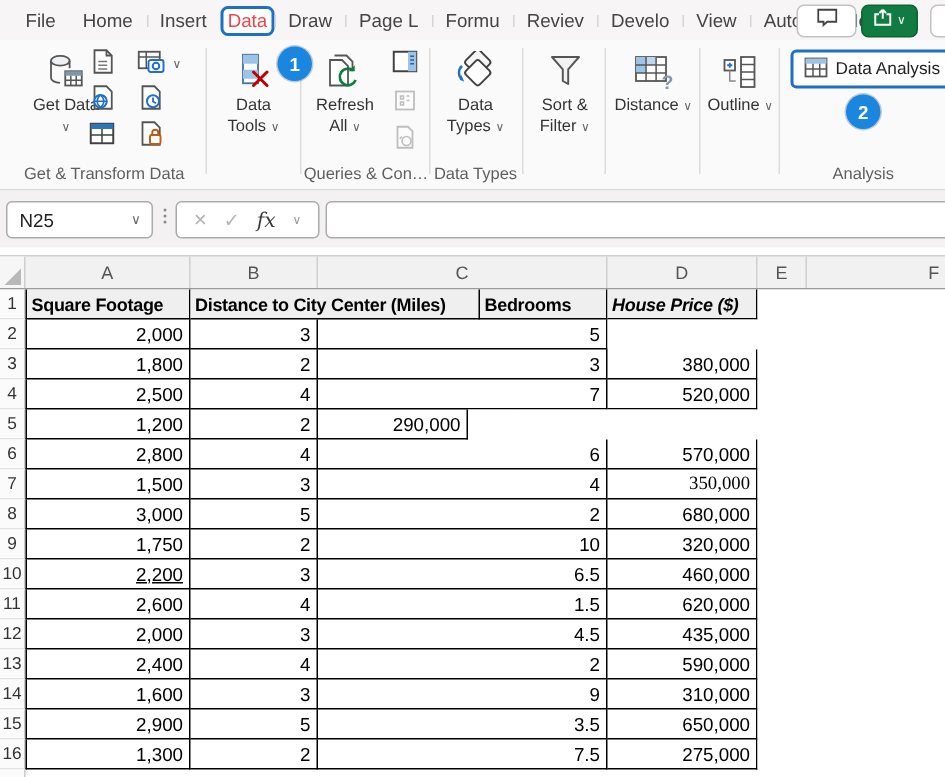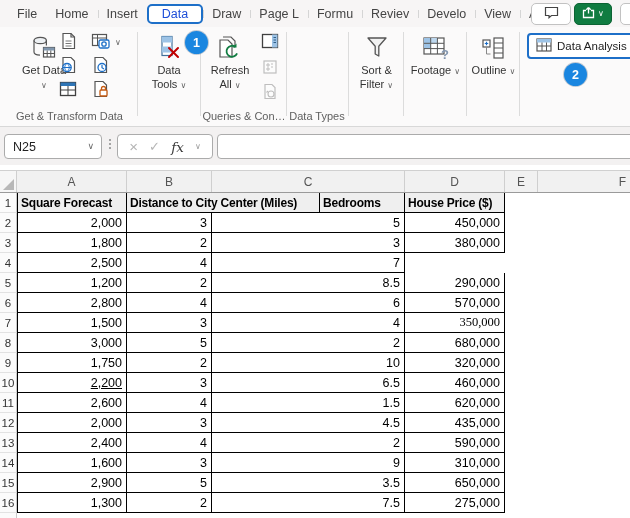--- a/index.html
+++ b/index.html
@@ -4,21 +4,21 @@
 <style>
   html,body{margin:0;padding:0;}
   .app{position:relative;width:630px;height:518px;overflow:hidden;background:#fff;
        font-family:"Liberation Sans",sans-serif;color:#333;}
 
   
   .tabrow{position:absolute;left:0;top:0;width:630px;height:27px;background:#f7f5f5;
           display:flex;align-items:center;padding-left:8px;box-sizing:border-box;}
   .tab{position:relative;padding:3px 9px;font-size:12.5px;color:#444;white-space:nowrap;cursor:default;}
   .tab.sep::before{content:"";position:absolute;left:0;top:6px;bottom:6px;width:1px;background:#d5d5d5;}
-  .tab.active{border:2px solid #1d6fc8;border-radius:5px;padding:1px 13px;background:#fff;color:#1d4ed8;}
+  .tab.active{border:2px solid #1d6fc8;border-radius:5px;padding:1px 3px;background:#fff;color:#ef4444;}
   .qbtn{position:absolute;top:3px;height:20px;border-radius:5px;display:flex;align-items:center;justify-content:center;}
   .qbtn.comment{right:59px;width:38px;background:#fff;border:1px solid #c2c2c2;}
   .qbtn.share{right:18px;width:36px;background:#107c41;border:1px solid #0c6333;gap:3px;}
   .qbtn.slice{right:-6px;width:14px;background:#fff;border:1px solid #c2c2c2;}
   .chev{font-size:8px;color:#666;line-height:1;}
   .share .chev{color:#fff;}
 
   
   .ribbon{position:absolute;left:0;top:27px;width:630px;height:100px;background:#fbfafa;
           border-bottom:1px solid #d8d8d8;box-sizing:border-box;}
@@ -242,20 +242,31 @@
         <svg width="16" height="17" viewBox="0 0 16 17">
             <path d="M3 1.5h7l3 3v11H3z" fill="#fff" stroke="#777" stroke-width="1.2"></path>
             <circle cx="9" cy="11" r="3" fill="none" stroke="#777" stroke-width="1.1"></circle>
             <path d="M6 8l-1.5 1.5" stroke="#777" stroke-width="1.1"></path>
           </svg>
       </div>
       <div class="glabel">Queries &amp; Con…</div>
     </div>
 
     <div class="rgroup" style="left:288px;width:58px">
+      <div class="bigbtn" style="left:6px;width:46px">
+        <div class="ic">
+          <svg width="30" height="28" viewBox="0 0 30 28">
+            <rect x="10" y="1" width="13" height="13" rx="2" transform="rotate(45 16.5 7.5)" fill="#f5f5f5" stroke="#404040" stroke-width="1.3"></rect>
+            <rect x="10" y="8" width="13" height="13" rx="2" transform="rotate(45 16.5 14.5)" fill="#fff" stroke="#404040" stroke-width="1.3"></rect>
+            <path d="M6 10a6 6 0 0 0 0 9" fill="none" stroke="#1d6fc8" stroke-width="1.6"></path>
+            <path d="M7.5 20.5l-3-1.5 1-3z" fill="#1d6fc8"></path>
+          </svg>
+        </div>
+        <div class="bb-label"><span>Data Types</span> <span class="chev">∨</span></div>
+      </div>
       <div class="glabel">Data Types</div>
     </div>
 
     <div class="rgroup" style="left:350px;width:53px">
       <div class="bigbtn" style="left:3px;width:47px">
         <div class="ic">
           <svg width="26" height="26" viewBox="0 0 26 26">
               <path d="M4 3h18l-7.2 8.2V21l-3.6-2v-7.8z" fill="#f2f2f2" stroke="#555" stroke-width="1.3" stroke-linejoin="round"></path>
             </svg>
         </div>
@@ -269,21 +280,21 @@
         <div class="ic">
           <svg width="28" height="26" viewBox="0 0 28 26">
             <rect x="2" y="3" width="20" height="16" fill="#fff" stroke="#555" stroke-width="1.2"></rect>
             <rect x="2" y="3" width="6.7" height="5.3" fill="#9dc3e6"></rect>
             <rect x="2" y="8.3" width="6.7" height="5.3" fill="#9dc3e6"></rect>
             <rect x="8.7" y="3" width="6.7" height="5.3" fill="#bdd7ee"></rect>
             <path d="M2 8.3h20M2 13.6h20M8.7 3v16M15.4 3v16" stroke="#555" stroke-width="1"></path>
             <text x="19" y="24" font-size="13" font-weight="bold" fill="#8497b0" font-family="Liberation Sans, sans-serif">?</text>
           </svg>
         </div>
-        <div class="bb-label"><span>Footage</span> <span class="chev">∨</span></div>
+        <div class="bb-label"><span>Distance</span> <span class="chev">∨</span></div>
       </div>
       <div class="glabel"></div>
     </div>
 
     <div class="rgroup" style="left:468px;width:51px">
       <div class="bigbtn" style="left:1px;width:49px">
         <div class="ic">
           <svg width="26" height="26" viewBox="0 0 26 26">
             <rect x="2" y="5" width="7" height="7" fill="#fff" stroke="#555" stroke-width="1.2"></rect>
             <path d="M3.8 8.5h3.4M5.5 6.8v3.4" stroke="#1d6fc8" stroke-width="1.2"></path>
@@ -302,20 +313,21 @@
         <span>
           <svg width="16" height="14" viewBox="0 0 16 14">
               <rect x="1" y="1" width="14" height="12" fill="#fff" stroke="#555" stroke-width="1.2"></rect>
               <rect x="1" y="1" width="14" height="3.5" fill="#9dc3e6"></rect>
               <path d="M1 8h14M6 4.5V13M10.5 4.5V13" stroke="#555" stroke-width="1"></path>
             </svg>
         </span>
         <span>Data Analysis</span>
       </div>
       <div class="badge" style="left:43px;top:33px">2</div>
+      <div class="glabel">Analysis</div>
     </div>
   </div>
 
   <div class="frow">
     <div class="namebox">
       <span class="nb-text">N25</span>
       <span class="chev">∨</span>
     </div>
     <div class="grip">
         <i></i>
@@ -339,58 +351,57 @@
         <div class="chcell" style="width: 110px;">A</div>
         <div class="chcell" style="width: 85px;">B</div>
         <div class="chcell" style="width: 193px;">C</div>
         <div class="chcell" style="width: 100px;">D</div>
         <div class="chcell" style="width: 33px;">E</div>
         <div class="chcell" style="width: 170px;">F</div>
       </div>
     <div class="gridrows">
         <div class="grow">
           <div class="rn">1</div>
-          <div class="cell tcell hcell first" style="width: 110px;">Square Forecast</div>
+          <div class="cell tcell hcell first" style="width: 110px;">Square Footage</div>
           <div class="cell tcell hcell" style="width: 193px;">Distance to City Center (Miles)</div>
           <div class="cell tcell hcell" style="width: 85px;">Bedrooms</div>
-          <div class="cell tcell hcell" style="width: 100px;">House Price ($)</div>
+          <div class="cell tcell hcell" style="width: 100px; font-style: italic;">House Price ($)</div>
           <div class="cell ecell" style="width: 33px;"></div>
           <div class="cell ecell" style="width: 170px;"></div>
         </div>
         <div class="grow">
           <div class="rn">2</div>
           <div class="cell tcell vcell first" style="width: 110px;">2,000</div>
           <div class="cell tcell vcell" style="width: 85px;">3</div>
           <div class="cell tcell vcell" style="width: 193px;">5</div>
-          <div class="cell tcell vcell" style="width: 100px;">450,000</div>
           <div class="cell ecell" style="width: 33px;"></div>
           <div class="cell ecell" style="width: 170px;"></div>
         </div>
         <div class="grow">
           <div class="rn">3</div>
           <div class="cell tcell vcell first" style="width: 110px;">1,800</div>
           <div class="cell tcell vcell" style="width: 85px;">2</div>
           <div class="cell tcell vcell" style="width: 193px;">3</div>
           <div class="cell tcell vcell" style="width: 100px;">380,000</div>
           <div class="cell ecell" style="width: 33px;"></div>
           <div class="cell ecell" style="width: 170px;"></div>
         </div>
         <div class="grow">
           <div class="rn">4</div>
           <div class="cell tcell vcell first" style="width: 110px;">2,500</div>
           <div class="cell tcell vcell" style="width: 85px;">4</div>
           <div class="cell tcell vcell" style="width: 193px;">7</div>
+          <div class="cell tcell vcell" style="width: 100px;">520,000</div>
           <div class="cell ecell" style="width: 33px;"></div>
           <div class="cell ecell" style="width: 170px;"></div>
         </div>
         <div class="grow">
           <div class="rn">5</div>
           <div class="cell tcell vcell first" style="width: 110px; padding-left: 40px;">1,200</div>
           <div class="cell tcell vcell" style="width: 85px;">2</div>
-          <div class="cell tcell vcell" style="width: 193px;">8.5</div>
           <div class="cell tcell vcell" style="width: 100px;">290,000</div>
           <div class="cell ecell" style="width: 33px;"></div>
           <div class="cell ecell" style="width: 170px;"></div>
         </div>
         <div class="grow">
           <div class="rn">6</div>
           <div class="cell tcell vcell first" style="width: 110px;">2,800</div>
           <div class="cell tcell vcell" style="width: 85px;">4</div>
           <div class="cell tcell vcell" style="width: 193px;">6</div>
           <div class="cell tcell vcell" style="width: 100px;">570,000</div>

